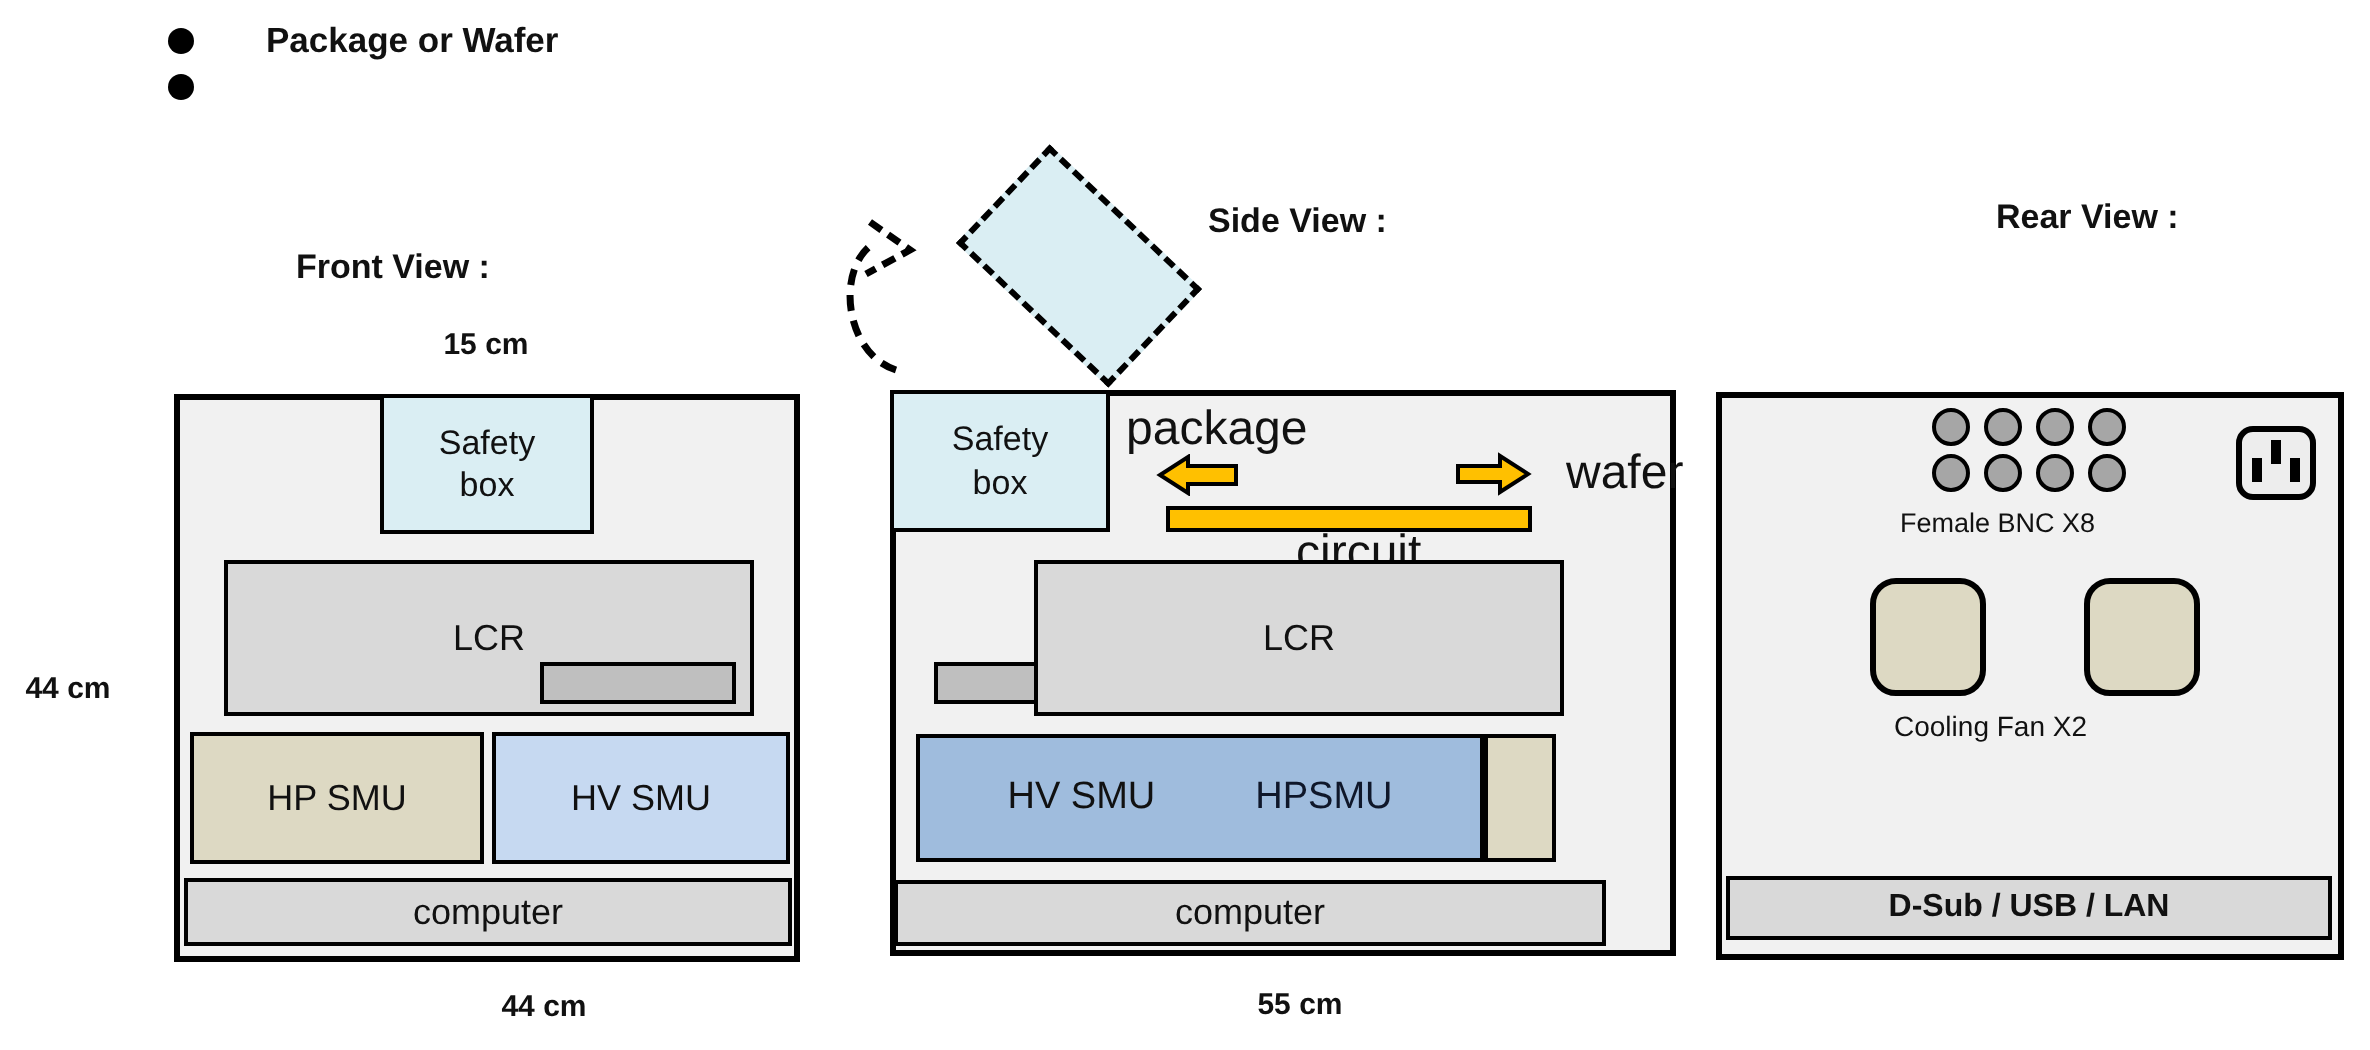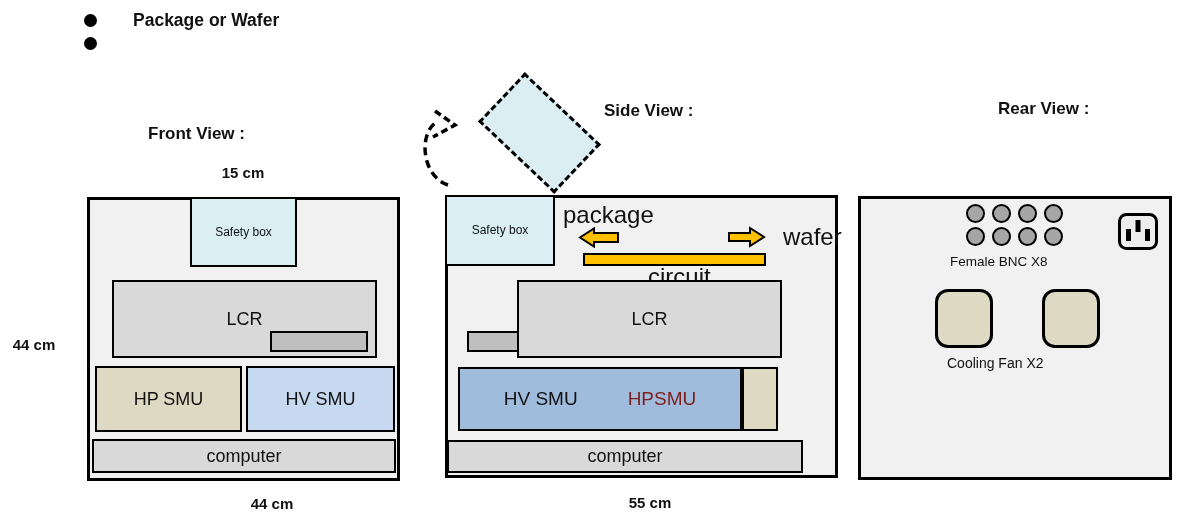--- a/index.html
+++ b/index.html
@@ -53,30 +53,30 @@
     text-align: center;
     white-space: nowrap;
   }
   .equip-label { font-size: 18px; }
   .flow-label {
     position: absolute;
     font-size: 24px;
     white-space: nowrap;
     text-align: right;
   }
-  .safety-text { font-size: 12px; line-height: 1.25; width: 62px; }
+  .safety-text { font-size: 17px; line-height: 1.25; width: 62px; }
   .diamond {
     position: absolute;
     left: 487px; top: 99px;
     width: 105px; height: 68px;
     background: #daeef3;
     border: 3px dashed #000;
     transform: rotate(43.5deg);
   }
-  .ghost { color: #7f1d1d; }
+  .ghost { color: #0f172a; }
   .bnc-grid {
     position: absolute;
     left: 966px; top: 204px;
     display: grid;
     grid-template-columns: repeat(4, 19px);
     grid-auto-rows: 19px;
     column-gap: 7px;
     row-gap: 4px;
   }
   .bnc-circle {
@@ -201,14 +201,17 @@
     <rect x="17.5" y="7" width="5" height="12" fill="#000"></rect>
     <rect x="27" y="16" width="5" height="12" fill="#000"></rect>
   </svg>
 
   <div class="small-label" style="left:950px; top:254px; width:135px; font-size:13.5px;">Female BNC X8</div>
 
   <div class="fan" style="left:935px; top:289px;"></div>
   <div class="fan" style="left:1042px; top:289px;"></div>
   <div class="small-label" style="left:947px; top:355px; width:140px; font-size:14px;">Cooling Fan X2</div>
 
+  <div class="box" style="left:863px; top:438px; width:303px; height:32px; background:#d9d9d9; font-weight:bold; font-size:16px;">
+    <span>D-Sub / USB / LAN</span>
+  </div>
 
 </div>
 
 </body></html>

